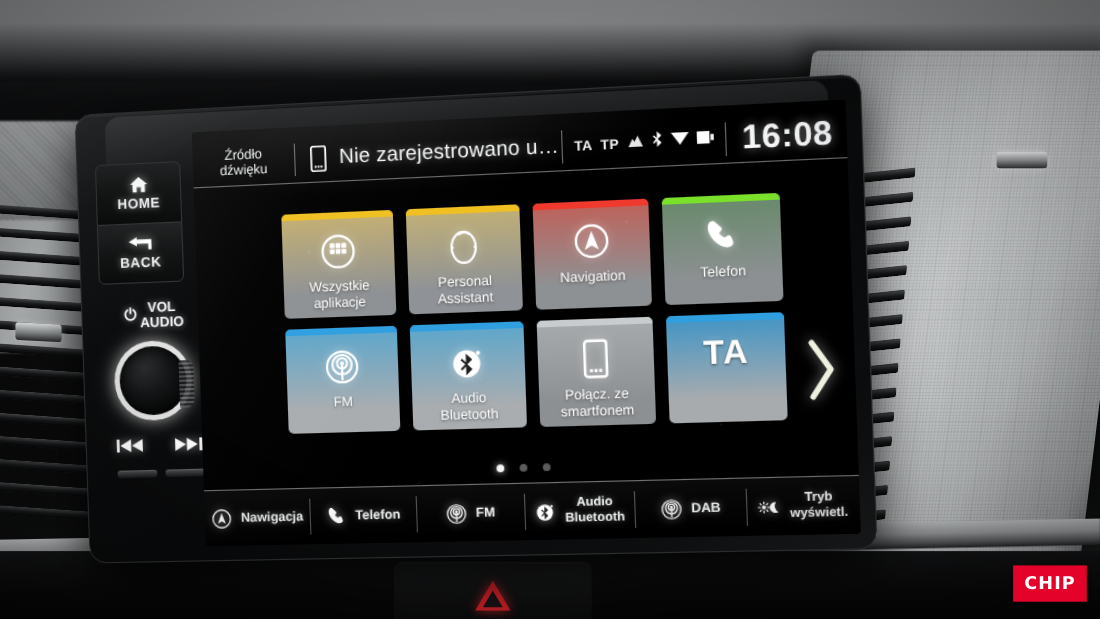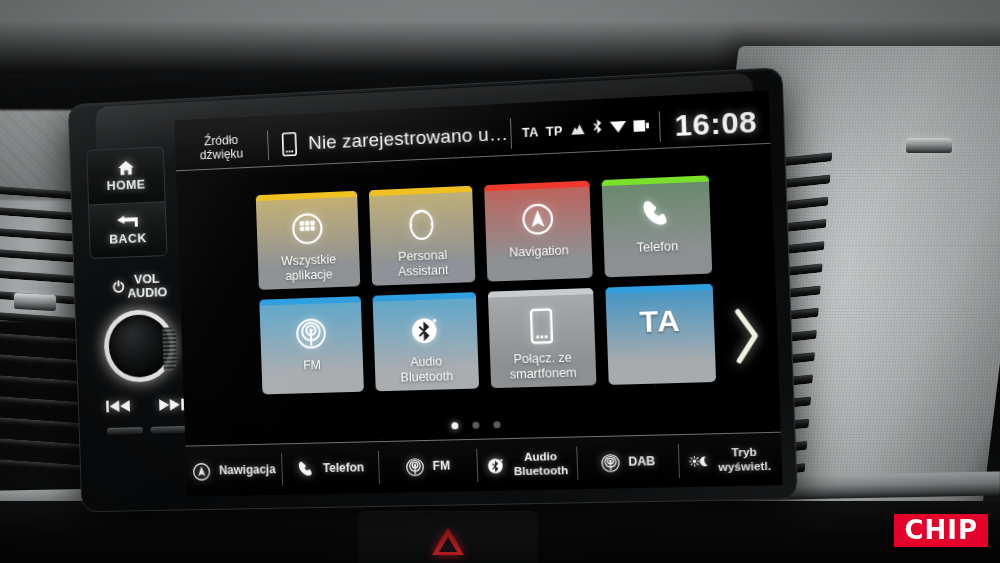--- a/index.html
+++ b/index.html
@@ -303,21 +303,21 @@
       radial-gradient(1px 1px at 44% 62%, rgba(255,255,255,.4), transparent),
       radial-gradient(1.3px 1.3px at 67% 26%, rgba(255,255,255,.35), transparent),
       radial-gradient(1px 1px at 80% 74%, rgba(255,255,255,.4), transparent),
       radial-gradient(1.1px 1.1px at 34% 86%, rgba(255,255,255,.3), transparent);
   }
 
   
   .chip-logo {
     position:absolute; right: 12px; bottom: 16px;
     background:#e4022a; color:#fff;
-    font-size: 26px; font-weight: 900; letter-spacing: 1px;
+    font-size: 16px; font-weight: 900; letter-spacing: 1px;
     padding: 3px 10px 4px; line-height: 26px;
     font-family: "DejaVu Sans", sans-serif;
     box-shadow: 0 2px 8px rgba(0,0,0,.6);
   }
 
   
   .vignette {
     position:absolute; inset:0; pointer-events:none;
     background: radial-gradient(ellipse 85% 85% at 46% 48%, rgba(0,0,0,0) 40%, rgba(0,0,0,.45) 100%);
   }

